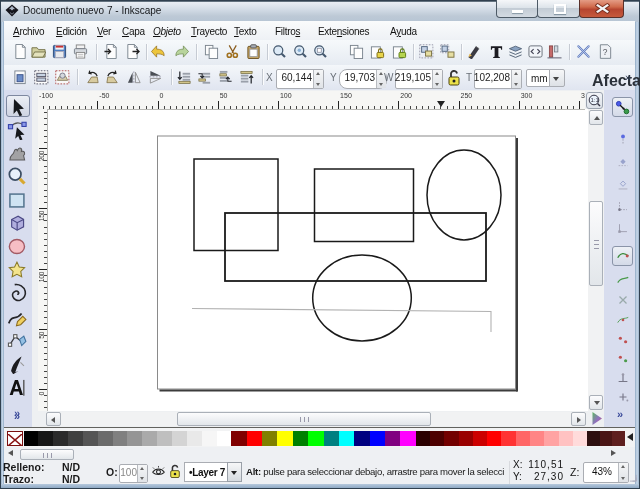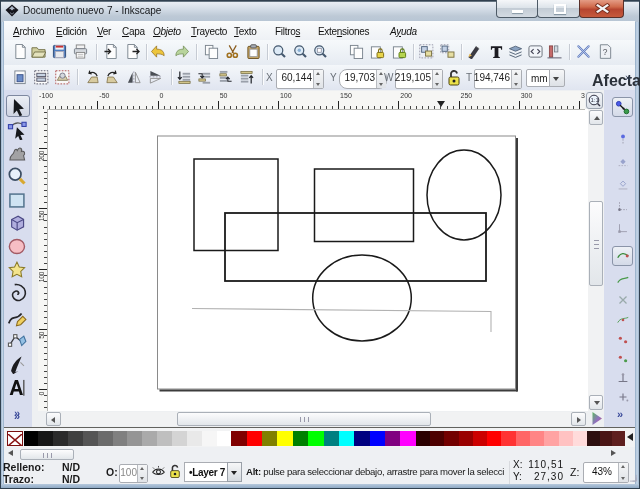--- a/index.html
+++ b/index.html
@@ -43,21 +43,21 @@
 <div class="ab" style="left:4px;top:21px;width:631px;height:19px;background:linear-gradient(#fafbfc,#eef1f5);border-bottom:1px solid #d7dbe0;">
 <div class="mi" style="left:9px;"><u>A</u>rchivo</div>
 <div class="mi" style="left:52px;"><u>E</u>dición</div>
 <div class="mi" style="left:93px;"><u>V</u>er</div>
 <div class="mi" style="left:118px;"><u>C</u>apa</div>
 <div class="mi" style="left:149px;font-style:italic;"><u>O</u>bjeto</div>
 <div class="mi" style="left:187px;"><u>T</u>rayecto</div>
 <div class="mi" style="left:230px;"><u>T</u>exto</div>
 <div class="mi" style="left:271px;">Filtro<u>s</u></div>
 <div class="mi" style="left:314px;">Exte<u>n</u>siones</div>
-<div class="mi" style="left:386px;font-style:italic;">A<u>y</u>uda</div>
+<div class="mi" style="left:386px;">A<u>y</u>uda</div>
 </div>
 <div class="ab" style="left:4px;top:40px;width:631px;height:25px;background:linear-gradient(#f6f9fb,#e6ebf2);border-bottom:1px solid #ccd2da;">
 <svg class="ab" style="left:9px;top:4px;" width="15" height="15" viewBox="0 0 16 16">
       <path d="M3 0.5 h7 l3 3 v12 h-10 z" fill="#fdfdfd" stroke="#7a848e" stroke-width="1"></path>
       <path d="M10 0.5 v3 h3" fill="none" stroke="#7a848e"></path>
     </svg>
 <svg class="ab" style="left:27px;top:4px;" width="15" height="15" viewBox="0 0 16 16">
       <path d="M1 4 h5.5 l1.5 2 h7 v8 h-14 z" fill="#d2d0a0" stroke="#74724a"></path>
       <path d="M1 14 l2.8 -5.5 h12 l-3 5.5 z" fill="#e4e2bc" stroke="#74724a"></path>
     </svg>
@@ -259,21 +259,21 @@
     <div class="val">219,105</div>
     <div class="spbtn"></div>
   </div>
 <svg class="ab" style="left:447px;top:70px;" width="14" height="16" viewBox="0 0 14 16">
 <rect x="2" y="7" width="10" height="8" rx="1.5" fill="#ece24a" stroke="#4a4210"></rect>
 <path d="M4 7 v-2.5 a3 3 0 0 1 6 -1" fill="none" stroke="#333" stroke-width="1.8"></path>
 <circle cx="7" cy="11" r="1.5" fill="#222"></circle>
   </svg>
 <div class="ab" style="left:466px;top:72px;font-size:10px;color:#6a7078;">T</div>
 <div class="spin" style="left:474px;top:69px;width:46px;height:18px;">
-    <div class="val">194,746</div>
+    <div class="val">102,208</div>
     <div class="spbtn"></div>
   </div>
 <div class="ab" style="left:526px;top:69px;width:24px;height:18px;background:#fff;border:1px solid #aaadb3;border-radius:2px 0 0 2px;box-sizing:border-box;font-size:10px;color:#222;">
     <div style="margin:3px 0 0 4px;">mm</div>
   </div>
 <div class="ab" style="left:549px;top:69px;width:16px;height:18px;background:linear-gradient(#f6f7f8,#dde1e6);border:1px solid #aaadb3;border-radius:0 2px 2px 0;box-sizing:border-box;">
     <div class="ab" style="left:3px;top:7px;border-left:3.5px solid transparent;border-right:3.5px solid transparent;border-top:4px solid #444;"></div>
   </div>
 <div class="ab" style="left:592px;top:72px;font-size:16px;font-weight:bold;color:#2a3038;">Afectar:</div>
 <div class="ab" style="left:625px;top:71px;font-size:11px;color:#33415c;">»</div>

